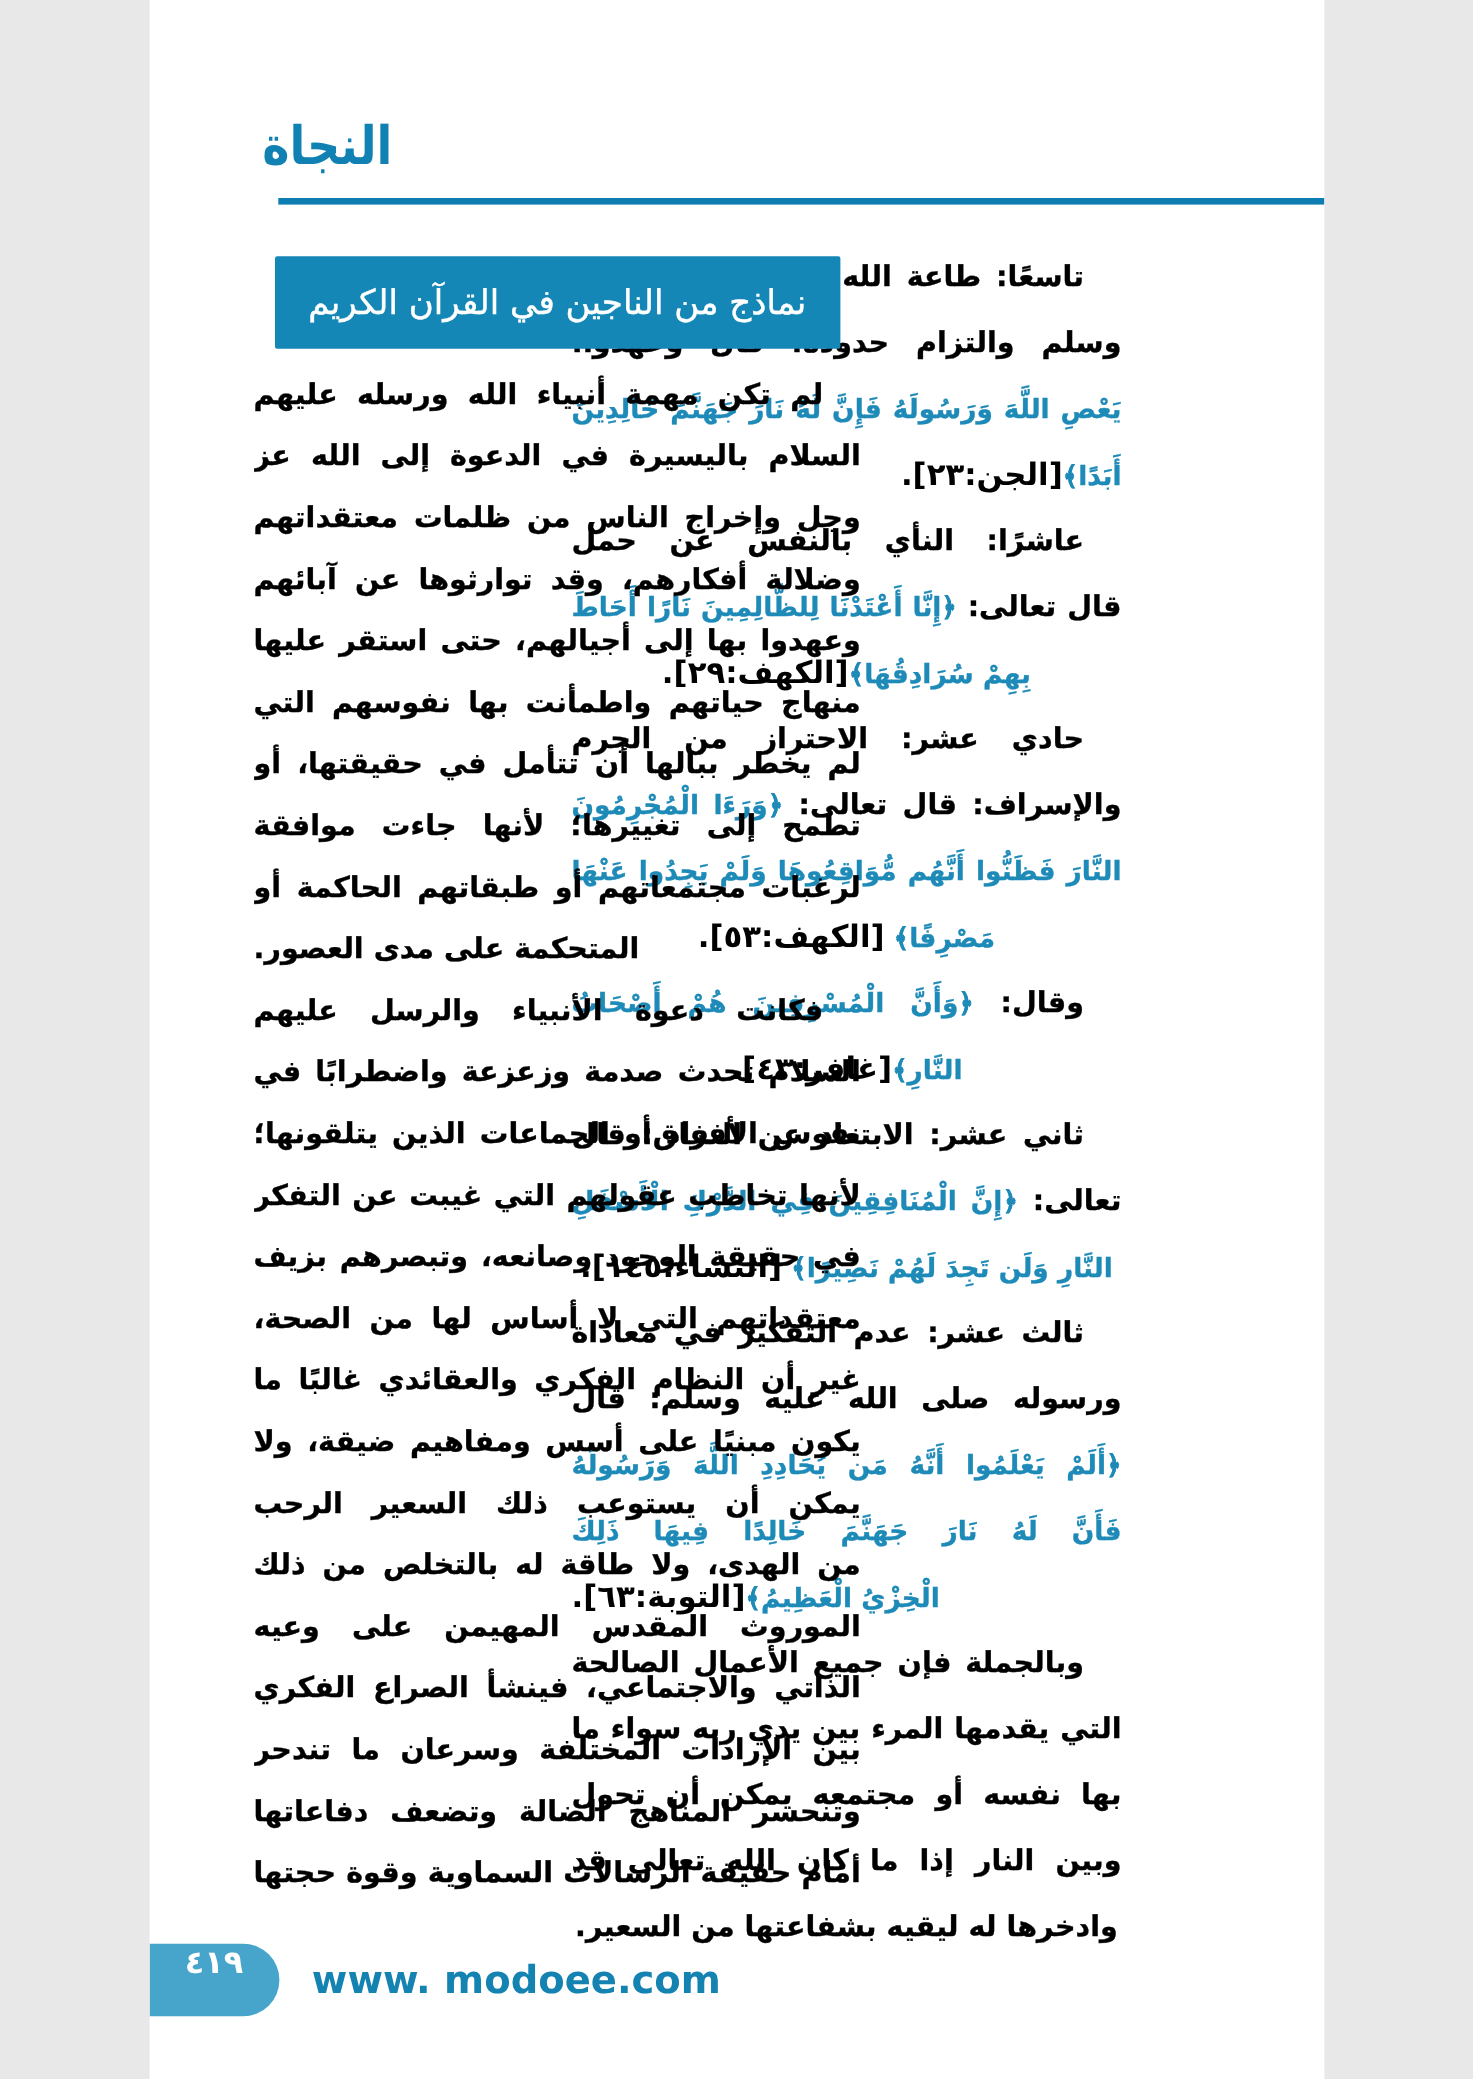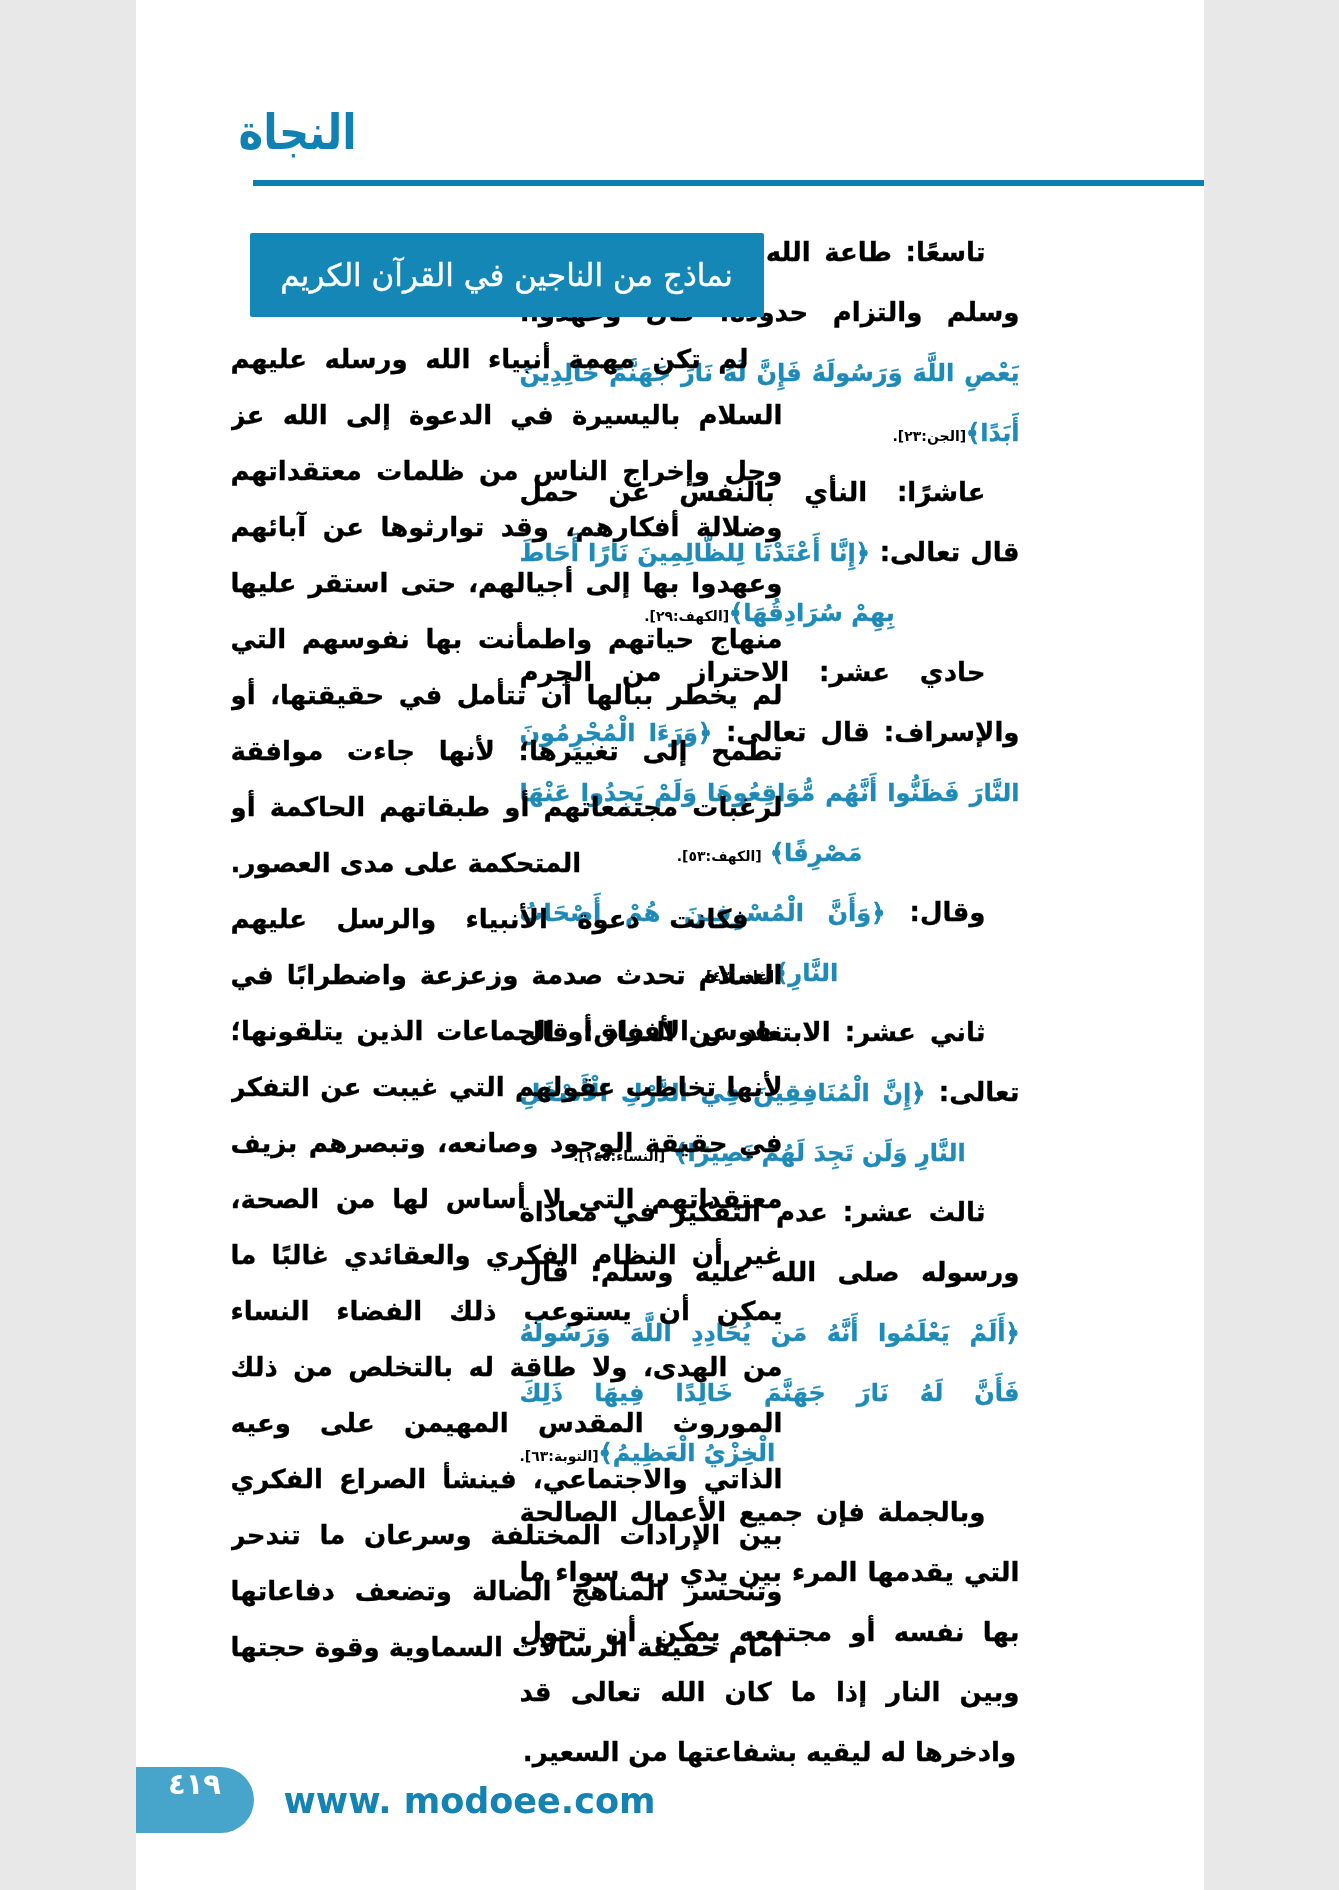--- a/index.html
+++ b/index.html
@@ -34,21 +34,21 @@
     overflow:hidden;
     -webkit-text-stroke:0.3px currentColor;
   }
   .col-right .line{height:60px;line-height:60px;font-size:26px;}
   .col-left  .line{height:56px;line-height:56px;font-size:26px;}
   .line.indent{padding-right:34px;}
   .line.al-r{text-align-last:right;}
   .line.al-c{text-align-last:center;}
   .line.al-l{text-align-last:left;}
   .seg-q{color:#1e8ab8;font-size:24px;}
-  .seg-r{color:#000;font-size:14px;-webkit-text-stroke:0;}
+  .seg-r{color:#000;font-size:28px;-webkit-text-stroke:0;}
   .seg-b{color:#000;}
   
   .title-box{
     width:514px;height:84px;margin:0 auto 14px auto;
     background:#1587b6;color:#ffffff;
     display:flex;align-items:center;justify-content:center;
     font-size:31px;font-weight:normal;
     border-radius:2px;
     -webkit-text-stroke:0.4px #ffffff;
   }
@@ -116,21 +116,22 @@
         <div class="line al-j"><span class="seg-n">تطمح إلى تغييرها؛ لأنها جاءت موافقة</span></div>
         <div class="line al-j"><span class="seg-n">لرغبات مجتمعاتهم أو طبقاتهم الحاكمة أو</span></div>
         <div class="line al-l"><span class="seg-n">المتحكمة على مدى العصور.</span></div>
         <div class="line indent al-j"><span class="seg-n">فكانت دعوة الأنبياء والرسل عليهم</span></div>
         <div class="line al-j"><span class="seg-n">السلام تحدث صدمة وزعزعة واضطرابًا في</span></div>
         <div class="line al-j"><span class="seg-n">نفوس الأفراد أو الجماعات الذين يتلقونها؛</span></div>
         <div class="line al-j"><span class="seg-n">لأنها تخاطب عقولهم التي غيبت عن التفكر</span></div>
         <div class="line al-j"><span class="seg-n">في حقيقة الوجود وصانعه، وتبصرهم بزيف</span></div>
         <div class="line al-j"><span class="seg-n">معتقداتهم التي لا أساس لها من الصحة،</span></div>
         <div class="line al-j"><span class="seg-n">غير أن النظام الفكري والعقائدي غالبًا ما</span></div>
-        <div class="line al-j"><span class="seg-n">يمكن أن يستوعب ذلك الفضاء النساء</span></div>
+        <div class="line al-j"><span class="seg-n">يكون مبنيًا على أسس ومفاهيم ضيقة، ولا</span></div>
+        <div class="line al-j"><span class="seg-n">يمكن أن يستوعب ذلك السعير الرحب</span></div>
         <div class="line al-j"><span class="seg-n">من الهدى، ولا طاقة له بالتخلص من ذلك</span></div>
         <div class="line al-j"><span class="seg-n">الموروث المقدس المهيمن على وعيه</span></div>
         <div class="line al-j"><span class="seg-n">الذاتي والاجتماعي، فينشأ الصراع الفكري</span></div>
         <div class="line al-j"><span class="seg-n">بين الإرادات المختلفة وسرعان ما تندحر</span></div>
         <div class="line al-j"><span class="seg-n">وتنحسر المناهج الضالة وتضعف دفاعاتها</span></div>
         <div class="line al-j"><span class="seg-n">أمام حقيقة الرسالات السماوية وقوة حجتها</span></div>
       </div>
   </div>
 
   <div class="pill">

